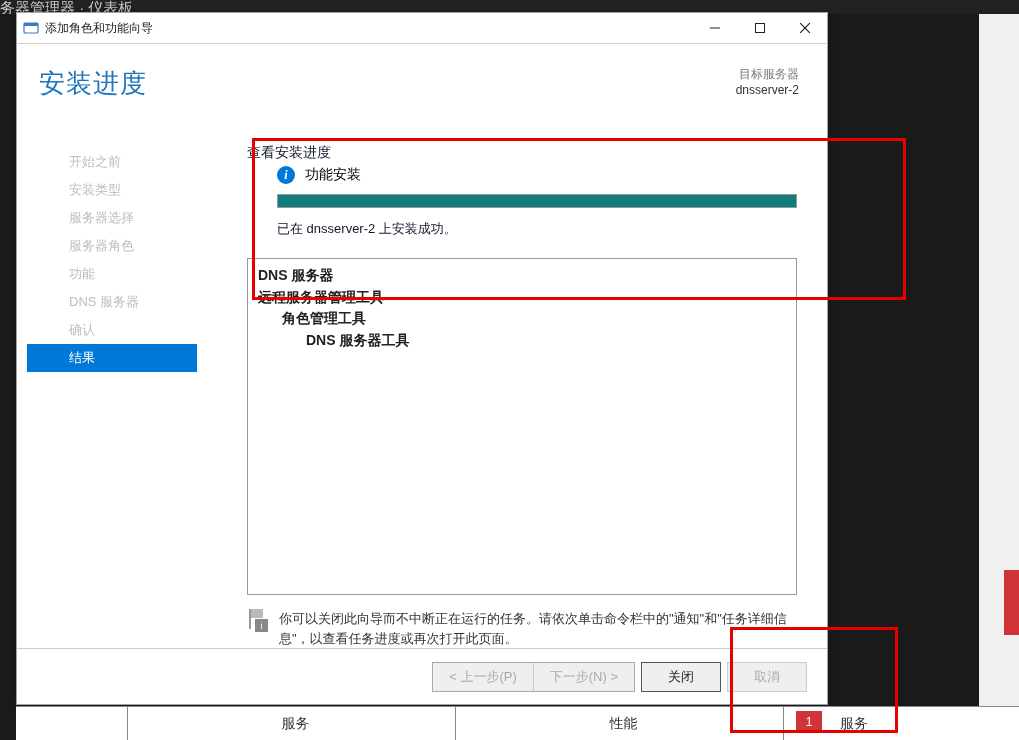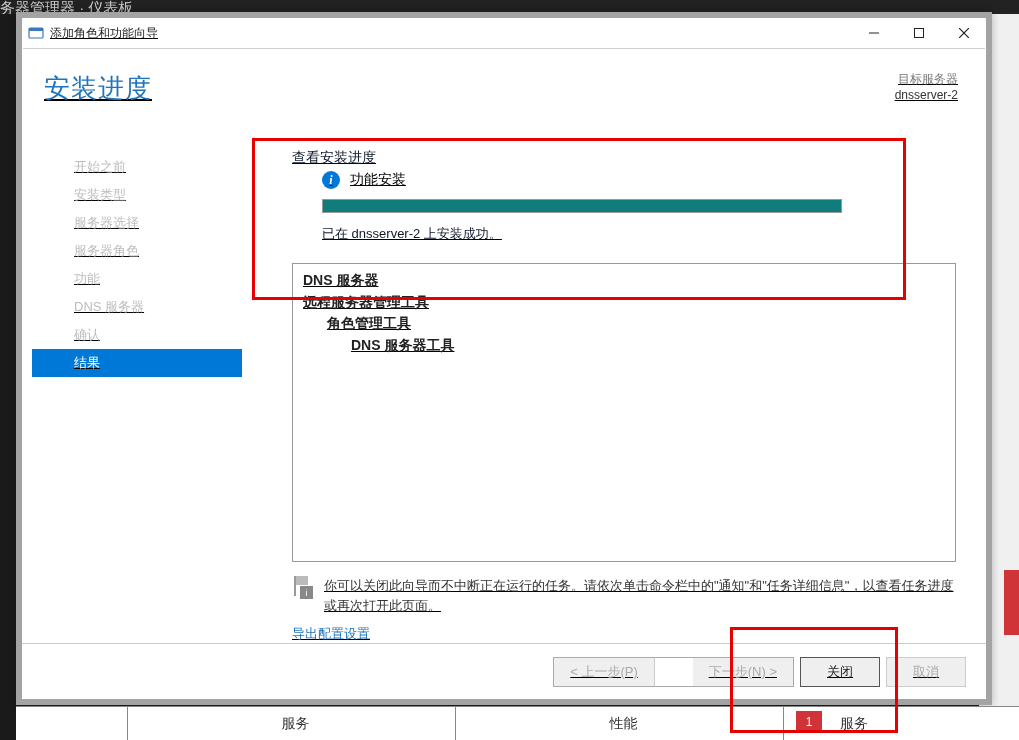--- a/index.html
+++ b/index.html
@@ -31,28 +31,27 @@
     position: absolute;
     right: 0;
     top: 570px;
     width: 15px;
     height: 65px;
     background: #d13438;
   }
   .dialog {
     position: absolute;
     top: 12px; left: 16px;
-    width: 976px;
+    width: 812px;
     height: 693px;
     background: #fff;
-    border: 6px solid #a3a3a3;
+    border: 1px solid #a3a3a3;
     box-shadow: 0 0 8px rgba(0,0,0,.25);
     display: flex;
     flex-direction: column;
-    text-decoration: underline;
   }
   .titlebar {
     height: 30px;
     display: flex;
     align-items: center;
     padding: 0 0 0 6px;
     background: #fff;
   }
   .titlebar .win-icon {
     width: 16px; height: 16px; margin-right: 6px;
@@ -227,21 +226,20 @@
     border-top: 1px solid #ccc;
     display: flex;
     align-items: center;
     justify-content: flex-end;
     padding-right: 20px;
     gap: 6px;
   }
   .btn-group {
     display: flex;
     border: 1px solid #aaa;
-    gap: 38px;
   }
   .btn {
     padding: 5px 16px;
     font-size: 13px;
     background: #efefef;
     border: 1px solid #999;
     color: #222;
     cursor: pointer;
     min-width: 80px;
     text-align: center;
@@ -384,21 +382,20 @@
 
       <div class="hint-row">
         <div class="flag-icon">
           <div class="pole"></div>
             <div class="cloth"></div>
             <div class="badge">i</div>
         </div>
         <div class="hint-text">你可以关闭此向导而不中断正在运行的任务。请依次单击命令栏中的"通知"和"任务详细信息"，以查看任务进度或再次打开此页面。</div>
       </div>
 
-      <div class="export-link">导出配置设置</div>
     </div>
   </div>
 
   <div class="footer-zone">
     <div class="btn-group">
       <div class="btn disabled">&lt; 上一步(P)</div>
       <div class="btn disabled">下一步(N) &gt;</div>
     </div>
     <div class="btn primary">关闭</div>
     <div class="btn disabled">取消</div>

